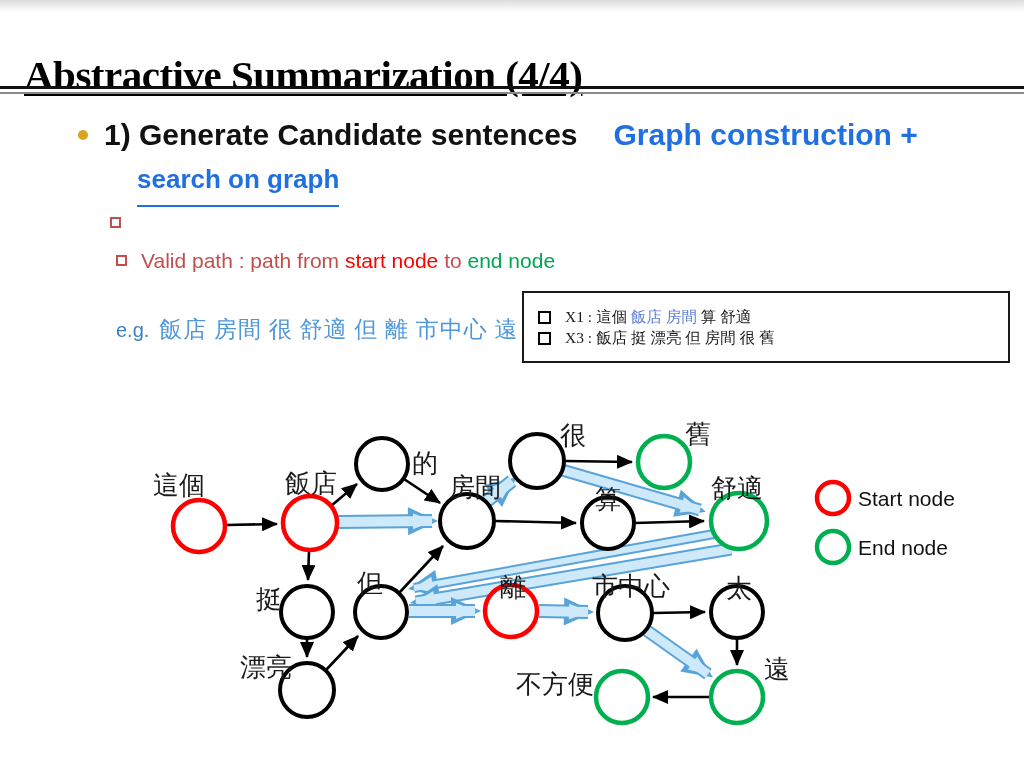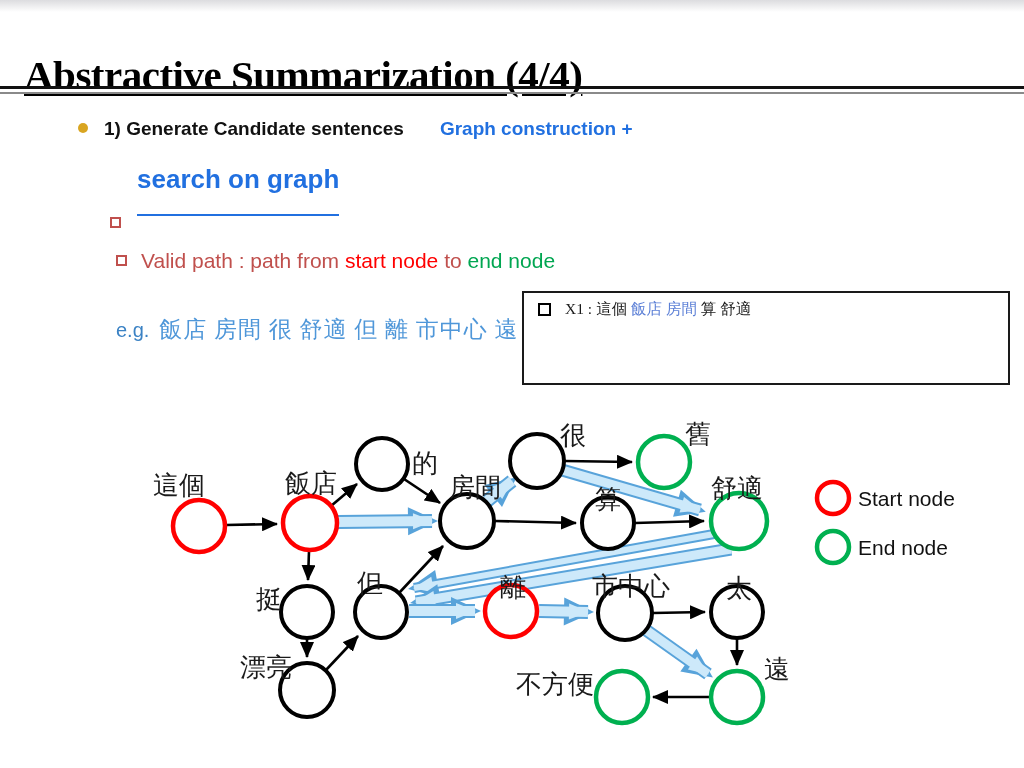--- a/index.html
+++ b/index.html
@@ -6,41 +6,41 @@
   body{width:1024px;height:768px;background:#ffffff;position:relative;overflow:hidden;
        font-family:"Liberation Sans","DejaVu Sans",sans-serif;}
   .abs{position:absolute;}
   #top-strip{left:0;top:0;width:1024px;height:12px;
     background:linear-gradient(#dcdcdf,#ffffff);}
   #slide-title{left:24px;top:24px;width:980px;font-family:"Liberation Serif","DejaVu Serif",serif;
     font-weight:bold;font-size:41px;color:#000;letter-spacing:-0.5px;white-space:nowrap;text-decoration:underline;}
   #rule-thick{left:0;top:86px;width:1024px;height:3px;background:#111;}
   #rule-thin{left:0;top:92px;width:1024px;height:2px;background:#8a8a8a;}
 
-  #bullet-line1{left:78px;top:118px;white-space:nowrap;font-size:19px;font-weight:bold;color:#111;}
+  #bullet-line1{left:78px;top:118px;white-space:nowrap;font-size:30px;font-weight:bold;color:#111;}
   .gold-dot{display:inline-block;width:10px;height:10px;border-radius:50%;background:#d9a521;
     vertical-align:middle;margin-right:16px;margin-bottom:4px;}
   .blue-head{color:#2170e0;margin-left:36px;}
   #bullet-line2{left:137px;top:164px;font-size:26px;font-weight:bold;color:#2170e0;
-    border-bottom:2px solid #2170e0;padding-bottom:19px;white-space:nowrap;text-align:right;}
+    border-bottom:2px solid #2170e0;padding-bottom:10px;white-space:nowrap;text-align:right;}
   .sub-bullet{white-space:nowrap;font-size:21px;color:#c0504d;}
   #sub1{left:110px;top:211px;}
   #sub2{left:116px;top:249px;}
   .sq-marker{display:inline-block;width:7px;height:7px;border:2px solid #c0504d;background:#fff;
     vertical-align:middle;margin-right:14px;margin-bottom:3px;}
   .red-strong{color:#ff0000;}
   .green-strong{color:#00a651;}
 
   #eg-line{left:100px;top:314px;white-space:nowrap;margin-left:16px;}
   #eg-label{font-size:20px;color:#3b82c4;font-family:"Liberation Sans",sans-serif;}
   #eg-text{font-size:23px;color:#4f97d9;font-family:"Liberation Serif","DejaVu Serif",serif;
     margin-left:10px;letter-spacing:1px;}
 
-  #xbox{left:522px;top:291px;width:488px;height:94px;border:2px solid #1a1a1a;background:#fff;
-    box-sizing:border-box;padding:5px 0 0 10px;}
+  #xbox{left:522px;top:291px;width:488px;height:72px;border:2px solid #1a1a1a;background:#fff;
+    box-sizing:border-box;padding:13px 0 0 10px;}
   .xrow{white-space:nowrap;font-family:"Liberation Serif","DejaVu Serif",serif;
     font-size:15.5px;color:#1a1a1a;line-height:21px;height:21px;}
   .chk{display:inline-block;width:9px;height:9px;border:2.5px solid #000;background:#fff;
     margin:0 14px 1px 4px;vertical-align:middle;}
   .xid{margin-right:4px;}
   .xblue{color:#5b7fd6;}
   .xblue-u{color:#5b7fd6;text-decoration:underline;}
 
   svg text{font-family:"Liberation Serif","DejaVu Serif",serif;}
   .node-label{font-size:26px;fill:#1a1a1a;}
@@ -67,20 +67,23 @@
   <span class="sq-marker"></span><span>Valid path : path from </span><span class="red-strong">start node</span><span> to </span><span class="green-strong">end node</span>
 </div>
 
 <div id="eg-line" class="abs">
   <span id="eg-label">e.g.</span><span id="eg-text">飯店 房間 很 舒適 但 離 市中心 遠</span>
 </div>
 
 <div id="xbox" class="abs">
   <div class="xrow">
     <span class="chk"></span><span class="xid">X1 :</span><span>這個 </span><span class="xblue">飯店 房間</span><span> 算 舒適</span>
+  </div>
+  <div class="xrow">
+    <span class="chk"></span><span class="xid">X3 :</span><span>飯店 挺 漂亮 但 房間 很 舊</span>
   </div>
 </div>
 
 <svg class="abs" style="left:0;top:0;" width="1024" height="768" viewBox="0 0 1024 768">
   <defs>
     <marker id="mB" markerUnits="userSpaceOnUse" markerWidth="17" markerHeight="14" refX="15" refY="7" orient="auto">
       <path d="M0,0 L16,7 L0,14 Z" fill="#000"></path>
     </marker>
     <marker id="mO" markerUnits="userSpaceOnUse" markerWidth="34" markerHeight="32" refX="26" refY="16" orient="auto">
       <path d="M2,2 L32,16 L2,30 Z" fill="#58a3da"></path>

